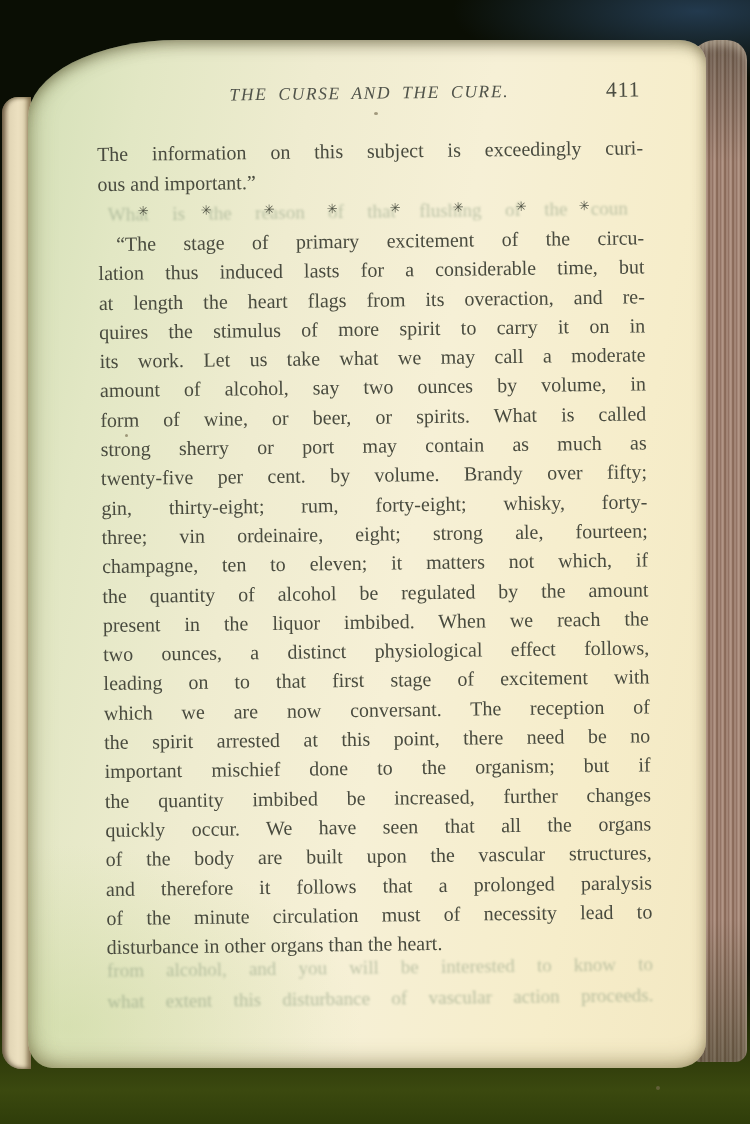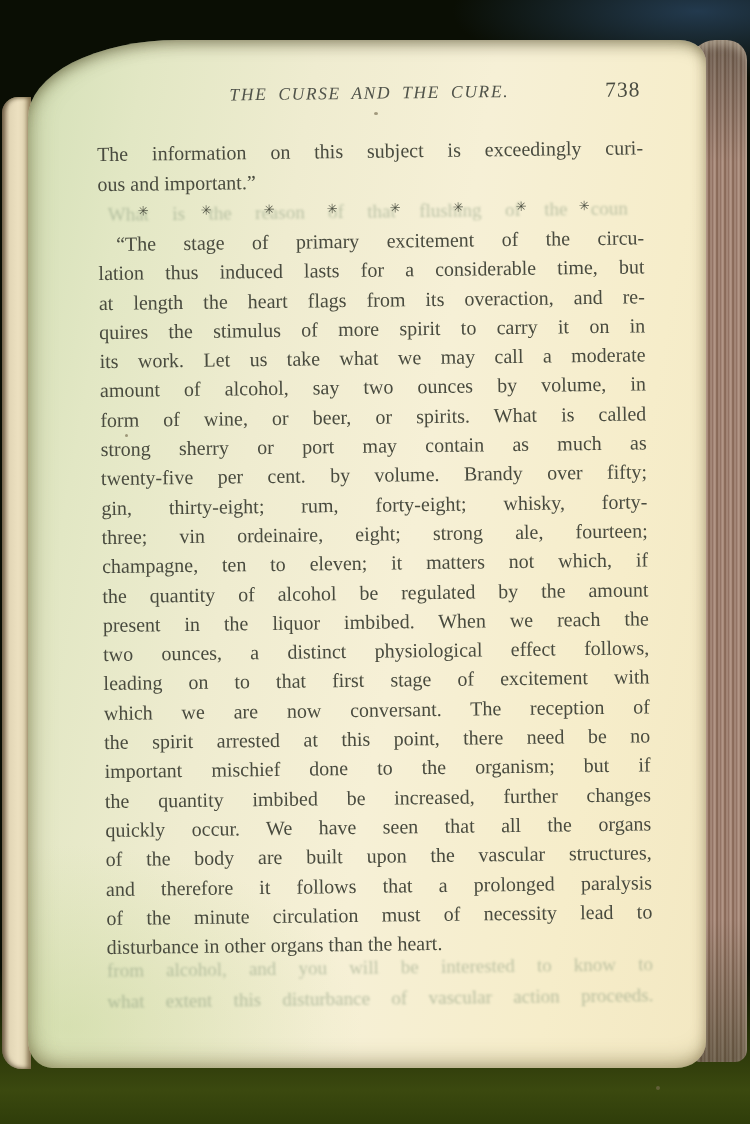--- a/index.html
+++ b/index.html
@@ -96,21 +96,21 @@
 
   <div class="page">
     <div class="speck s1"></div>
     <div class="speck s2"></div>
     <div class="speck s3"></div>
 
     <div class="text-block">
 
       <div class="header-row">
         <div class="running-title">THE CURSE AND THE CURE.</div>
-        <div class="page-number">738</div>
+        <div class="page-number">411</div>
       </div>
 
       <div class="para intro">
           <div class="line">The information on this subject is exceedingly curi-</div>
           <div class="line last">ous and important.”</div>
         </div>
 
       <div class="ghost ghost-mid">What is the reason of that flushing of the coun</div>
 
       <div class="asterisk-row">

